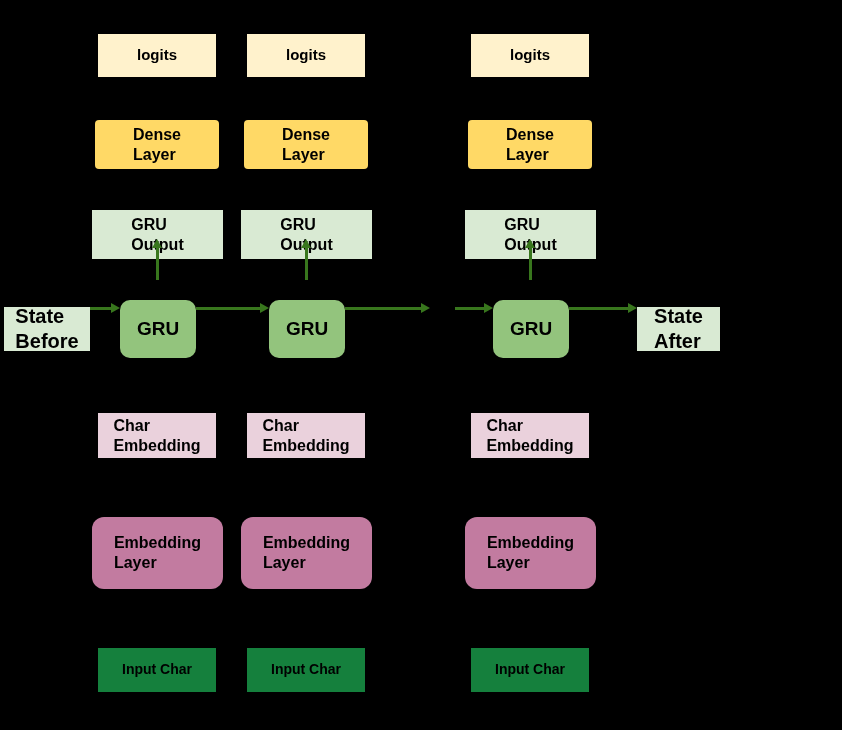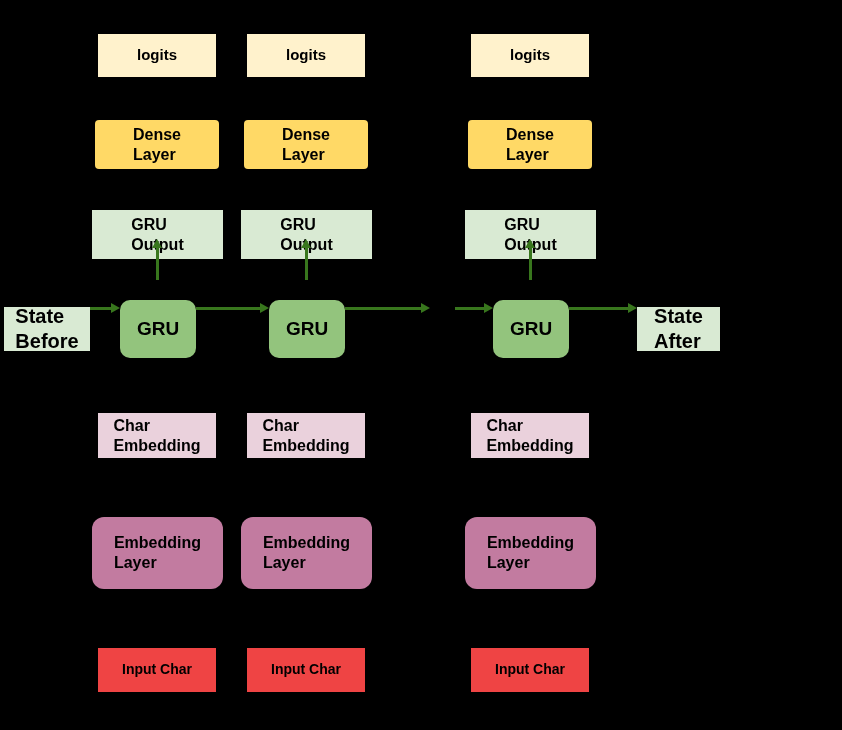--- a/index.html
+++ b/index.html
@@ -21,21 +21,21 @@
     box-sizing:border-box;
     margin-top:20px;
   }
   .logits    {background:#FFF2CC;}
   .dense     {background:#FFD966;border-radius:4px;font-size:16px;}
   .gruout    {background:#D9EAD3;font-size:16px;}
   .gru       {background:#93C47D;border-radius:10px;font-size:19px;}
   .state     {background:#D9EAD3;font-size:20px;}
   .charemb   {background:#EAD1DC;font-size:16px;}
   .emblayer  {background:#C27BA0;border-radius:12px;font-size:16px;}
-  .inputchar {background:#ef4444;font-size:14px;}
+  .inputchar {background:#15803d;font-size:14px;}
 
   .arrow-h{position:absolute;height:3px;background:#38761D;}
   .arrow-h::after{
     content:"";position:absolute;right:-9px;top:-4px;width:0;height:0;
     border-top:5px solid transparent;border-bottom:5px solid transparent;
     border-left:9px solid #38761D;
   }
   .arrow-v{position:absolute;width:3px;background:#38761D;}
   .arrow-v::before{
     content:"";position:absolute;top:-9px;left:-4px;width:0;height:0;

